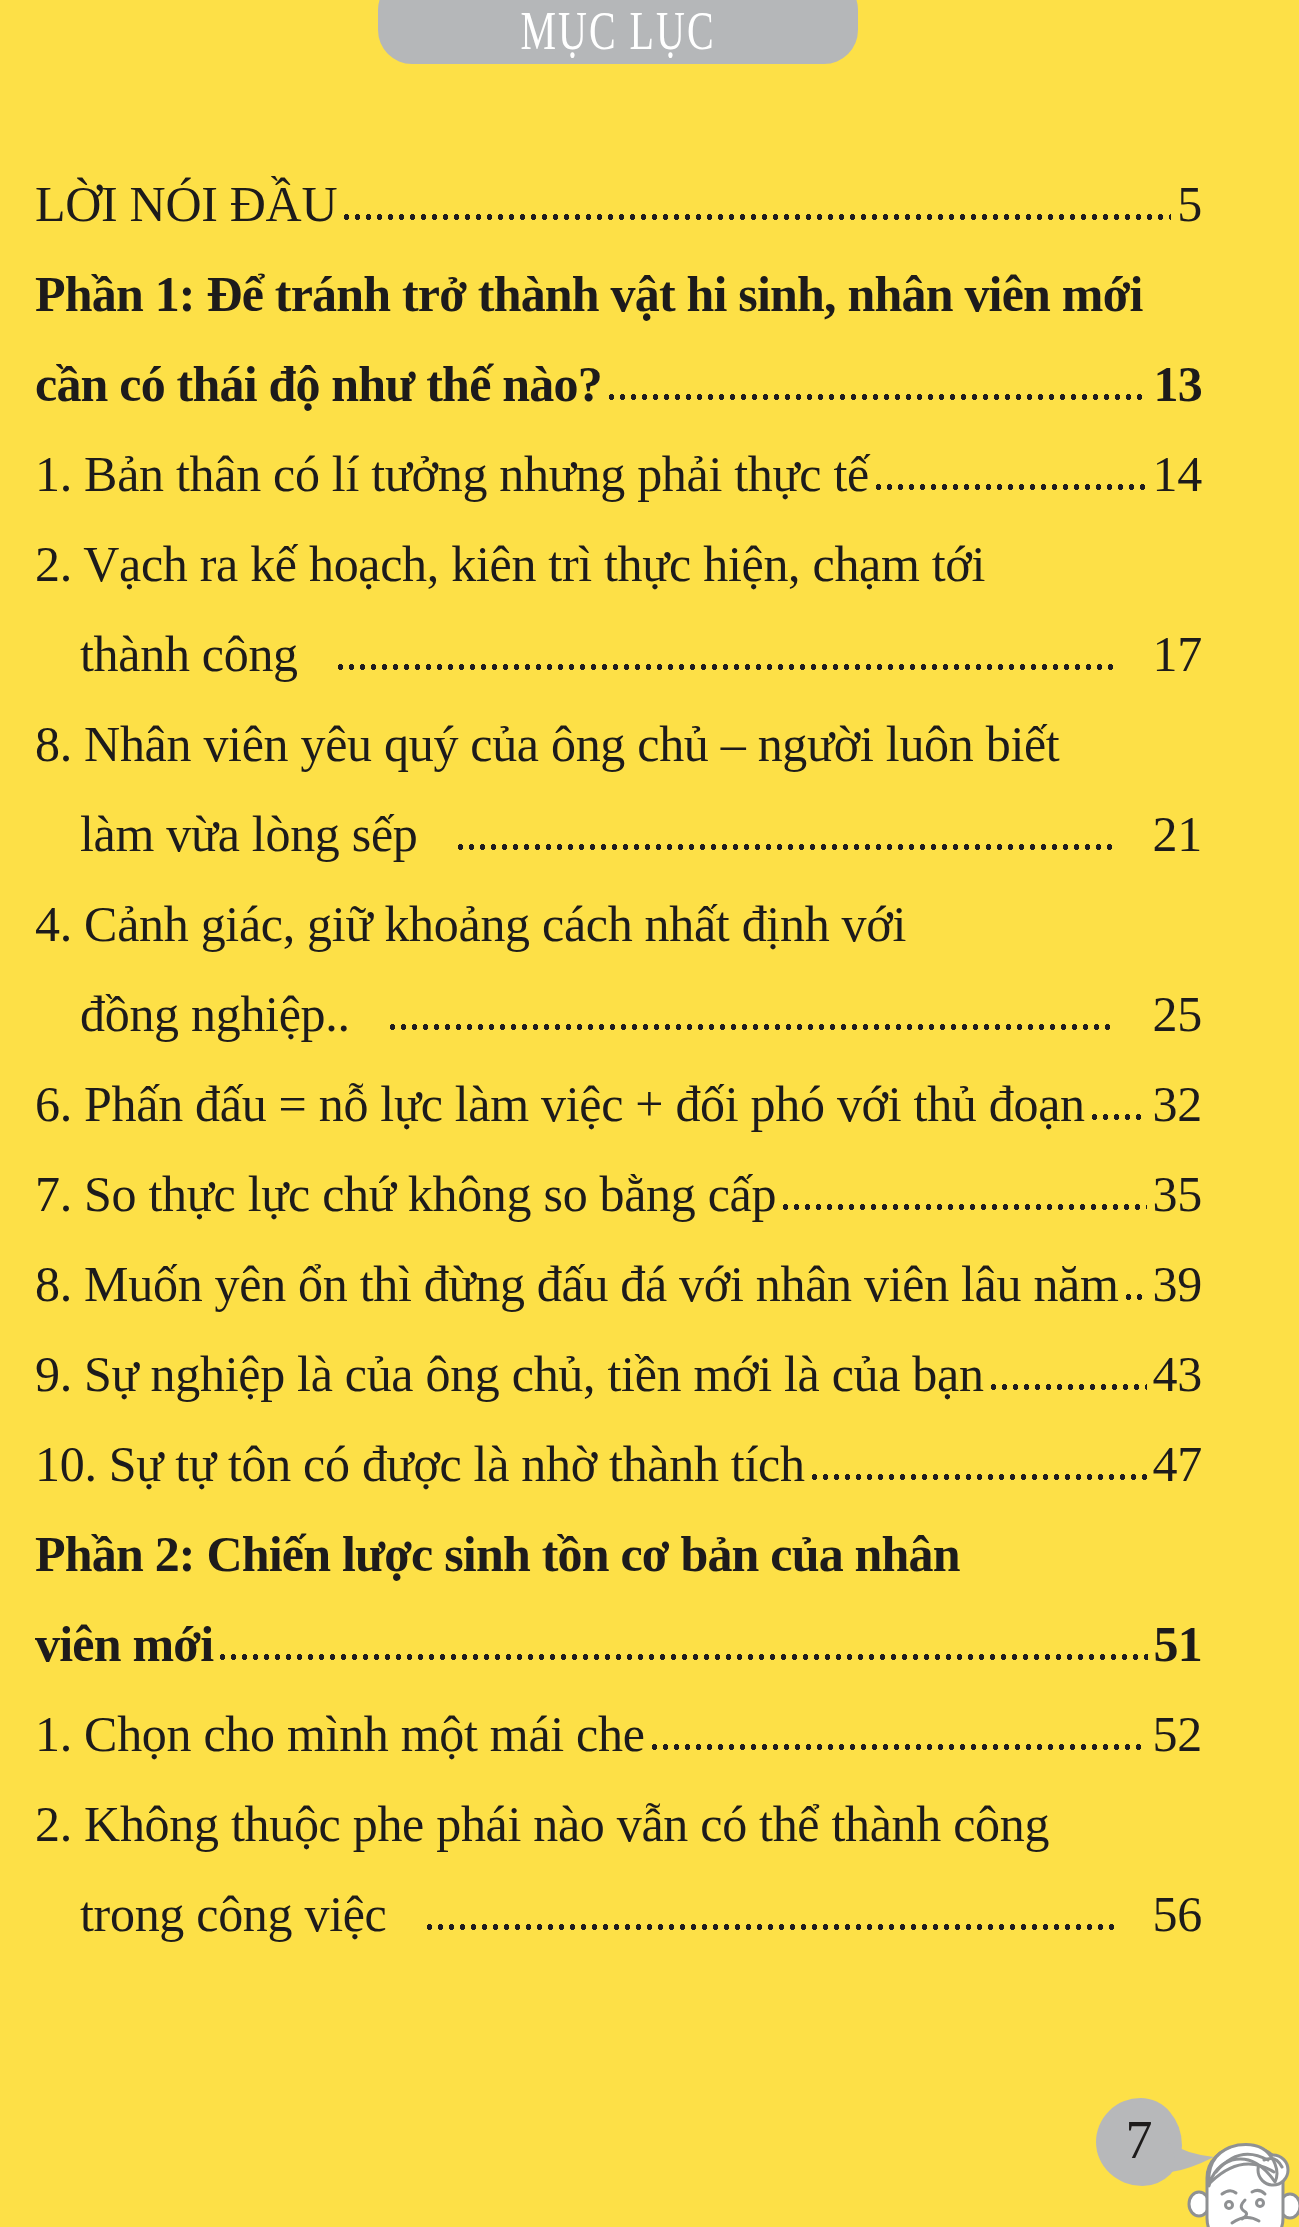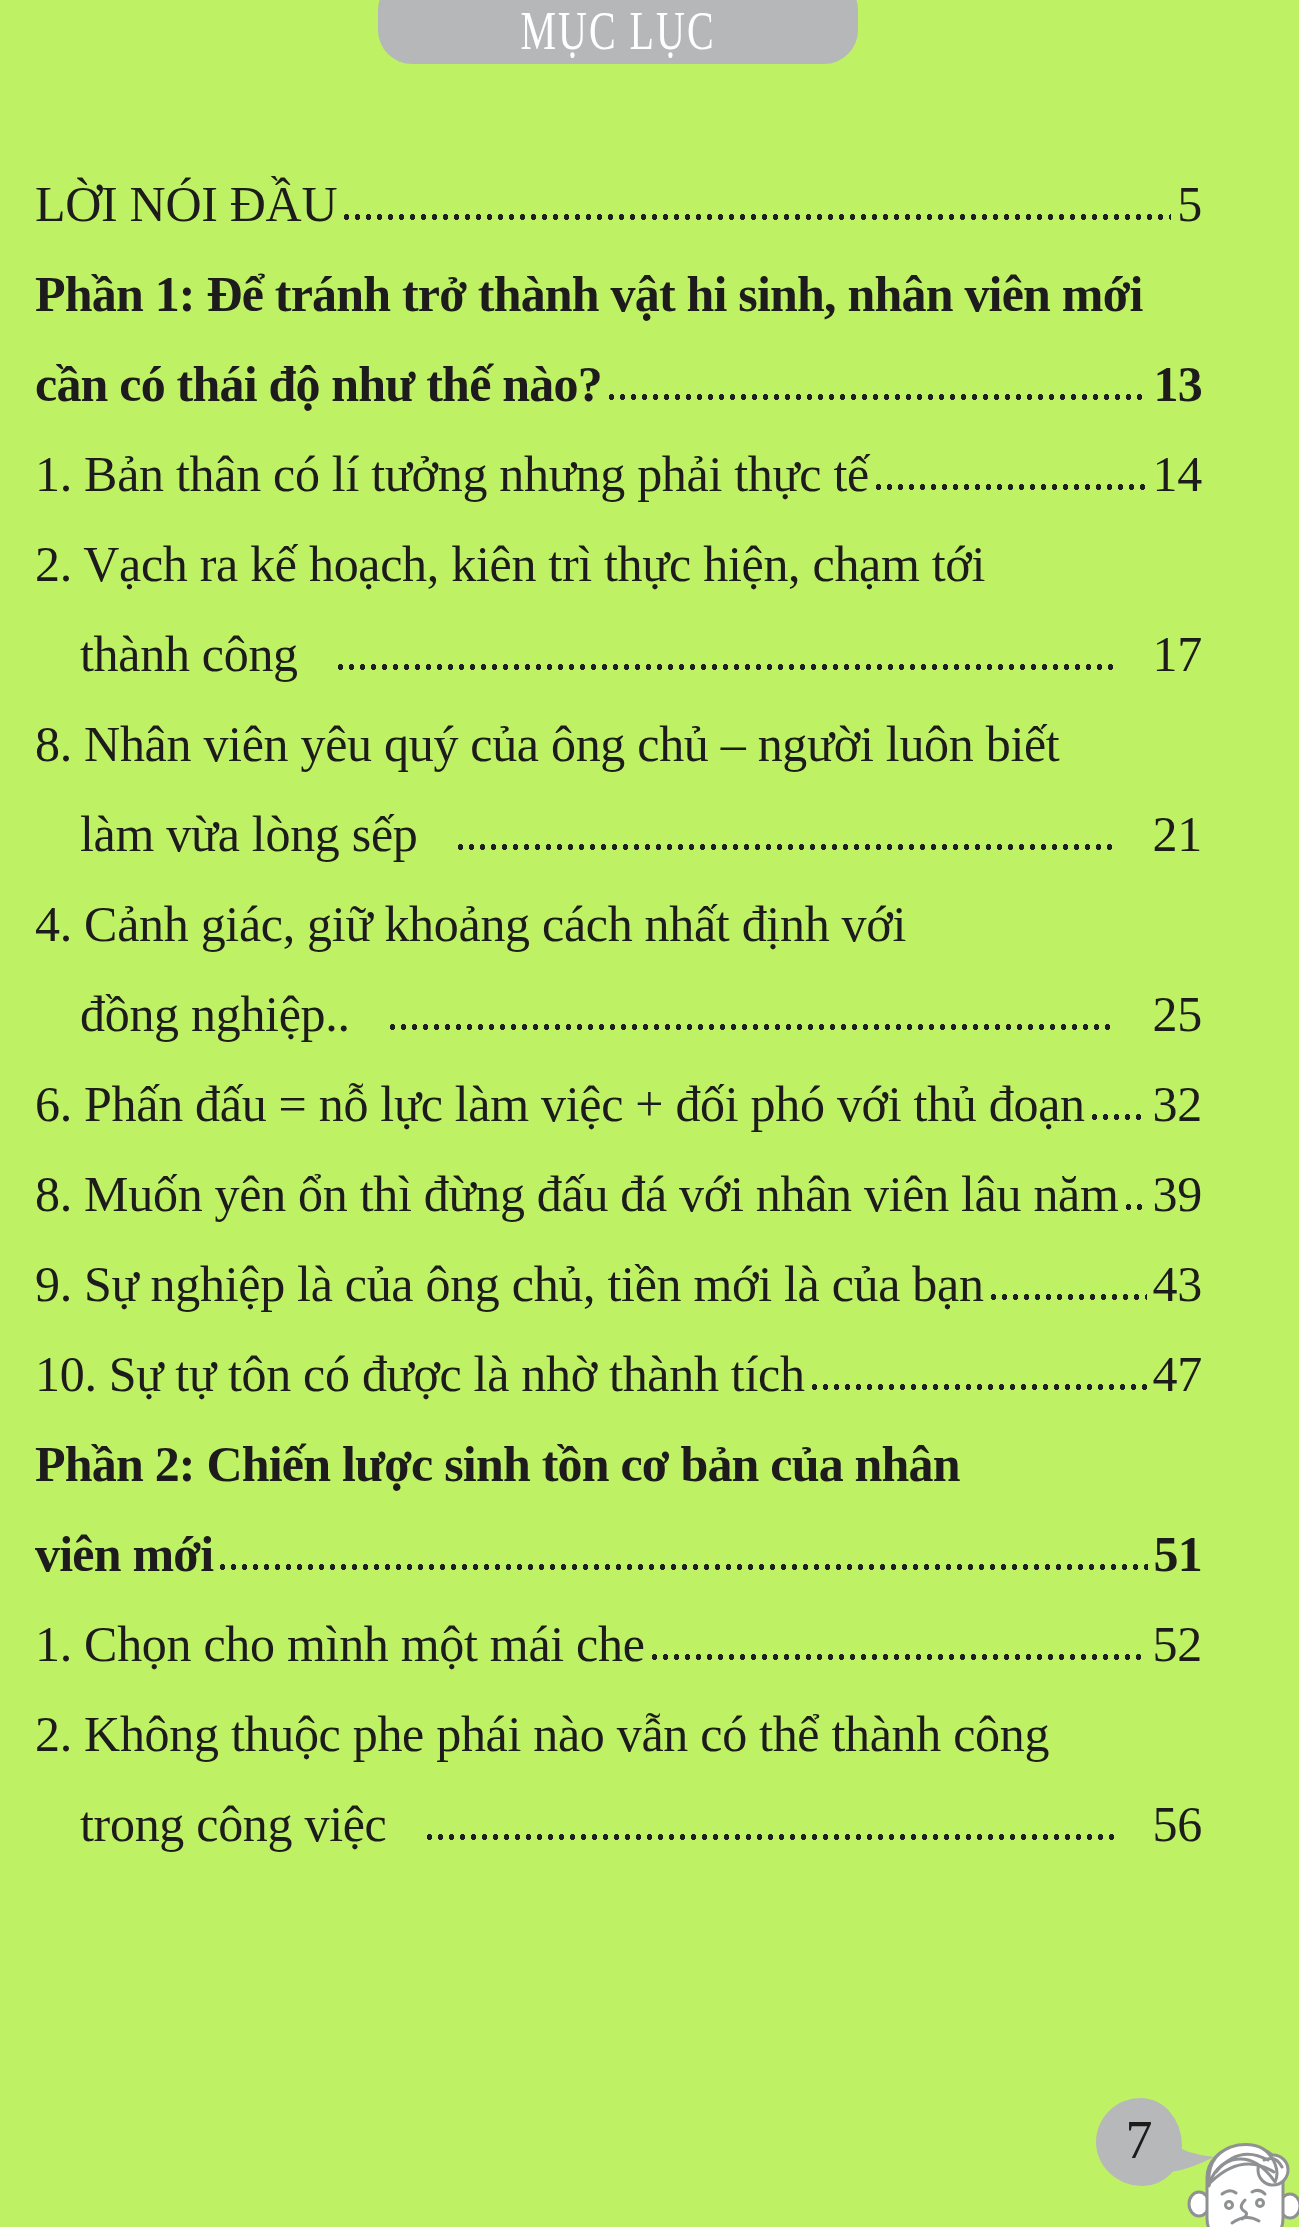--- a/index.html
+++ b/index.html
@@ -1,18 +1,18 @@
 <!DOCTYPE html>
 <html><head>
 <meta charset="utf-8">
 <style>
   html,body { margin:0; padding:0; background:#ffffff; }
   .page {
     position:relative; width:1299px; height:2227px; overflow:hidden;
-    background:#bef264; color:#1d1b1b;
+    background:#fde047; color:#1d1b1b;
     font-family:"Liberation Serif","DejaVu Serif",serif;
   }
 
   
   .pill {
     position:absolute; left:378px; top:-24px; width:480px; height:88px;
     background:#b5b7b9; border-radius:34px;
     display:flex; align-items:flex-end; justify-content:center;
     box-sizing:border-box; padding-bottom:6px;
   }
@@ -114,20 +114,25 @@
       <span class="pg">25</span>
     </div>
 
 
     <div class="line">
       <span class="t">6. Phấn đấu = nỗ lực làm việc + đối phó với thủ đoạn</span>
       <span class="leader"></span>
       <span class="pg">32</span>
     </div>
 
+    <div class="line">
+      <span class="t">7. So thực lực chứ không so bằng cấp</span>
+      <span class="leader"></span>
+      <span class="pg">35</span>
+    </div>
 
     <div class="line">
       <span class="t">8. Muốn yên ổn thì đừng đấu đá với nhân viên lâu năm</span>
       <span class="leader"></span>
       <span class="pg">39</span>
     </div>
 
     <div class="line">
       <span class="t">9. Sự nghiệp là của ông chủ, tiền mới là của bạn</span>
       <span class="leader"></span>

